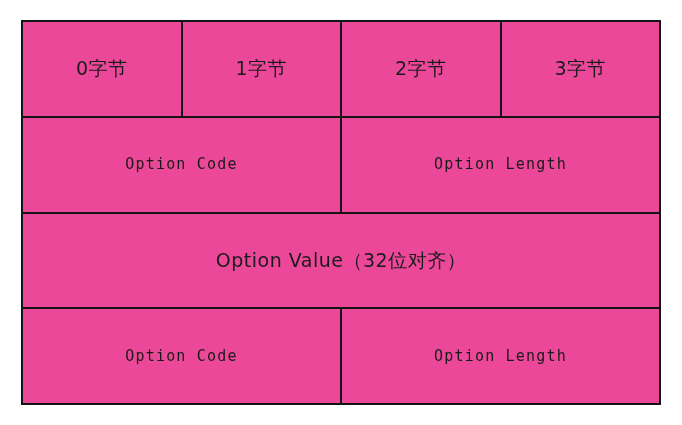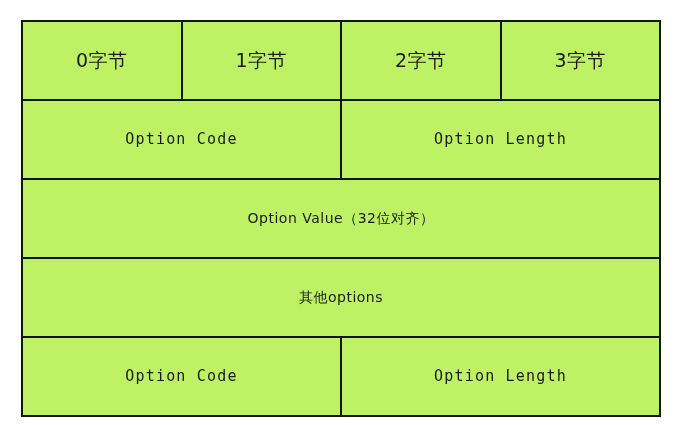--- a/index.html
+++ b/index.html
@@ -32,21 +32,21 @@
     height: 385px;
     border-collapse: collapse;
     table-layout: fixed;
   }
 
   .option-table td {
     border: 2px solid #141414;
     text-align: center;
     vertical-align: middle;
     color: #1a1a1a;
-    background: #bef264;
+    background: #ec4899;
     padding: 0;
     height: 77px;
   }
 
   .cell-text {
     display: block;
     line-height: 1.1;
     white-space: nowrap;
   }
 
@@ -66,21 +66,21 @@
 
   
   .wide-cell .cell-text {
     font-family: "DejaVu Sans Mono", "Liberation Mono", monospace;
     font-size: 19px;
     letter-spacing: 1.2px;
   }
 
   .wide-cell.cjk-mixed .cell-text {
     font-family: "DejaVu Sans", "Liberation Sans", sans-serif;
-    font-size: 14px;
+    font-size: 19px;
     letter-spacing: 0.5px;
   }
 
   #watermark {
     position: absolute;
     right: 8px;
     bottom: 4px;
     font-family: "DejaVu Sans", "Liberation Sans", sans-serif;
     font-size: 11px;
     color: #d2d2d2;
@@ -120,25 +120,20 @@
           <span class="cell-text">Option Length</span>
         </td>
       </tr>
 
       <tr>
         <td class="wide-cell cjk-mixed" colspan="4">
           <span class="cell-text">Option Value（32位对齐）</span>
         </td>
       </tr>
 
-      <tr>
-        <td class="wide-cell cjk-mixed" colspan="4">
-          <span class="cell-text">其他options</span>
-        </td>
-      </tr>
 
       <tr>
         <td class="mono-cell" colspan="2">
           <span class="cell-text">Option Code</span>
         </td>
         <td class="mono-cell" colspan="2">
           <span class="cell-text">Option Length</span>
         </td>
       </tr>
 

